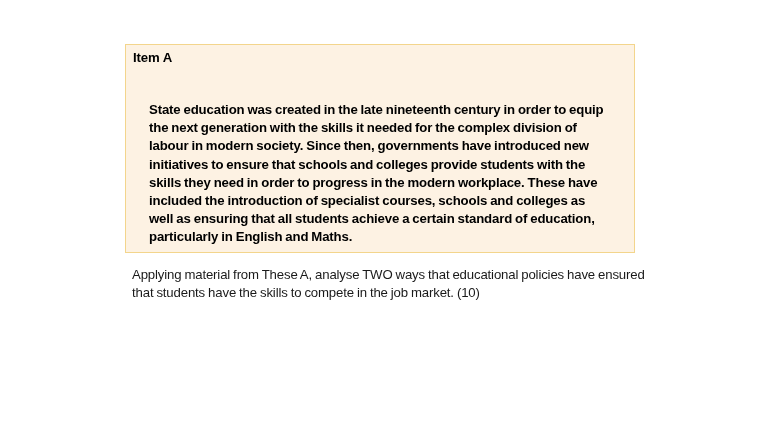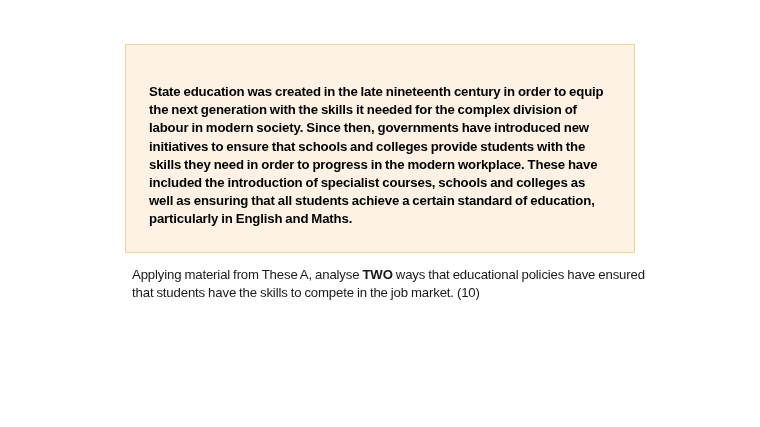--- a/index.html
+++ b/index.html
@@ -50,25 +50,26 @@
       top: 266px;
       width: 520px;
       font-size: 13.2px;
       line-height: 18.4px;
       margin: 0;
       letter-spacing: -0.15px;
       word-spacing: -0.5px;
       color: #1a1a1a;
     }
     .question b {
-      font-weight: bold;
+      font-weight: normal;
     }
   </style>
 </head>
 <body>
 
 <div class="item-box">
+  <p class="item-title">Item A</p>
   <div class="gap"></div>
   <p class="item-para">State education was created in the late nineteenth century in order to equip the next generation with the skills it needed for the complex division of labour in modern society. Since then, governments have introduced new initiatives to ensure that schools and colleges provide students with the skills they need in order to progress in the modern workplace. These have included the introduction of specialist courses, schools and colleges as well as ensuring that all students achieve a certain standard of education, particularly in English and Maths.</p>
   <div class="gap"></div>
 </div>
 
 <p class="question"><span>Applying material from These A, analyse </span><b>TWO</b><span> ways that educational policies have ensured that students have the skills to compete in the job market. (10)</span></p>
 
 </body></html>

